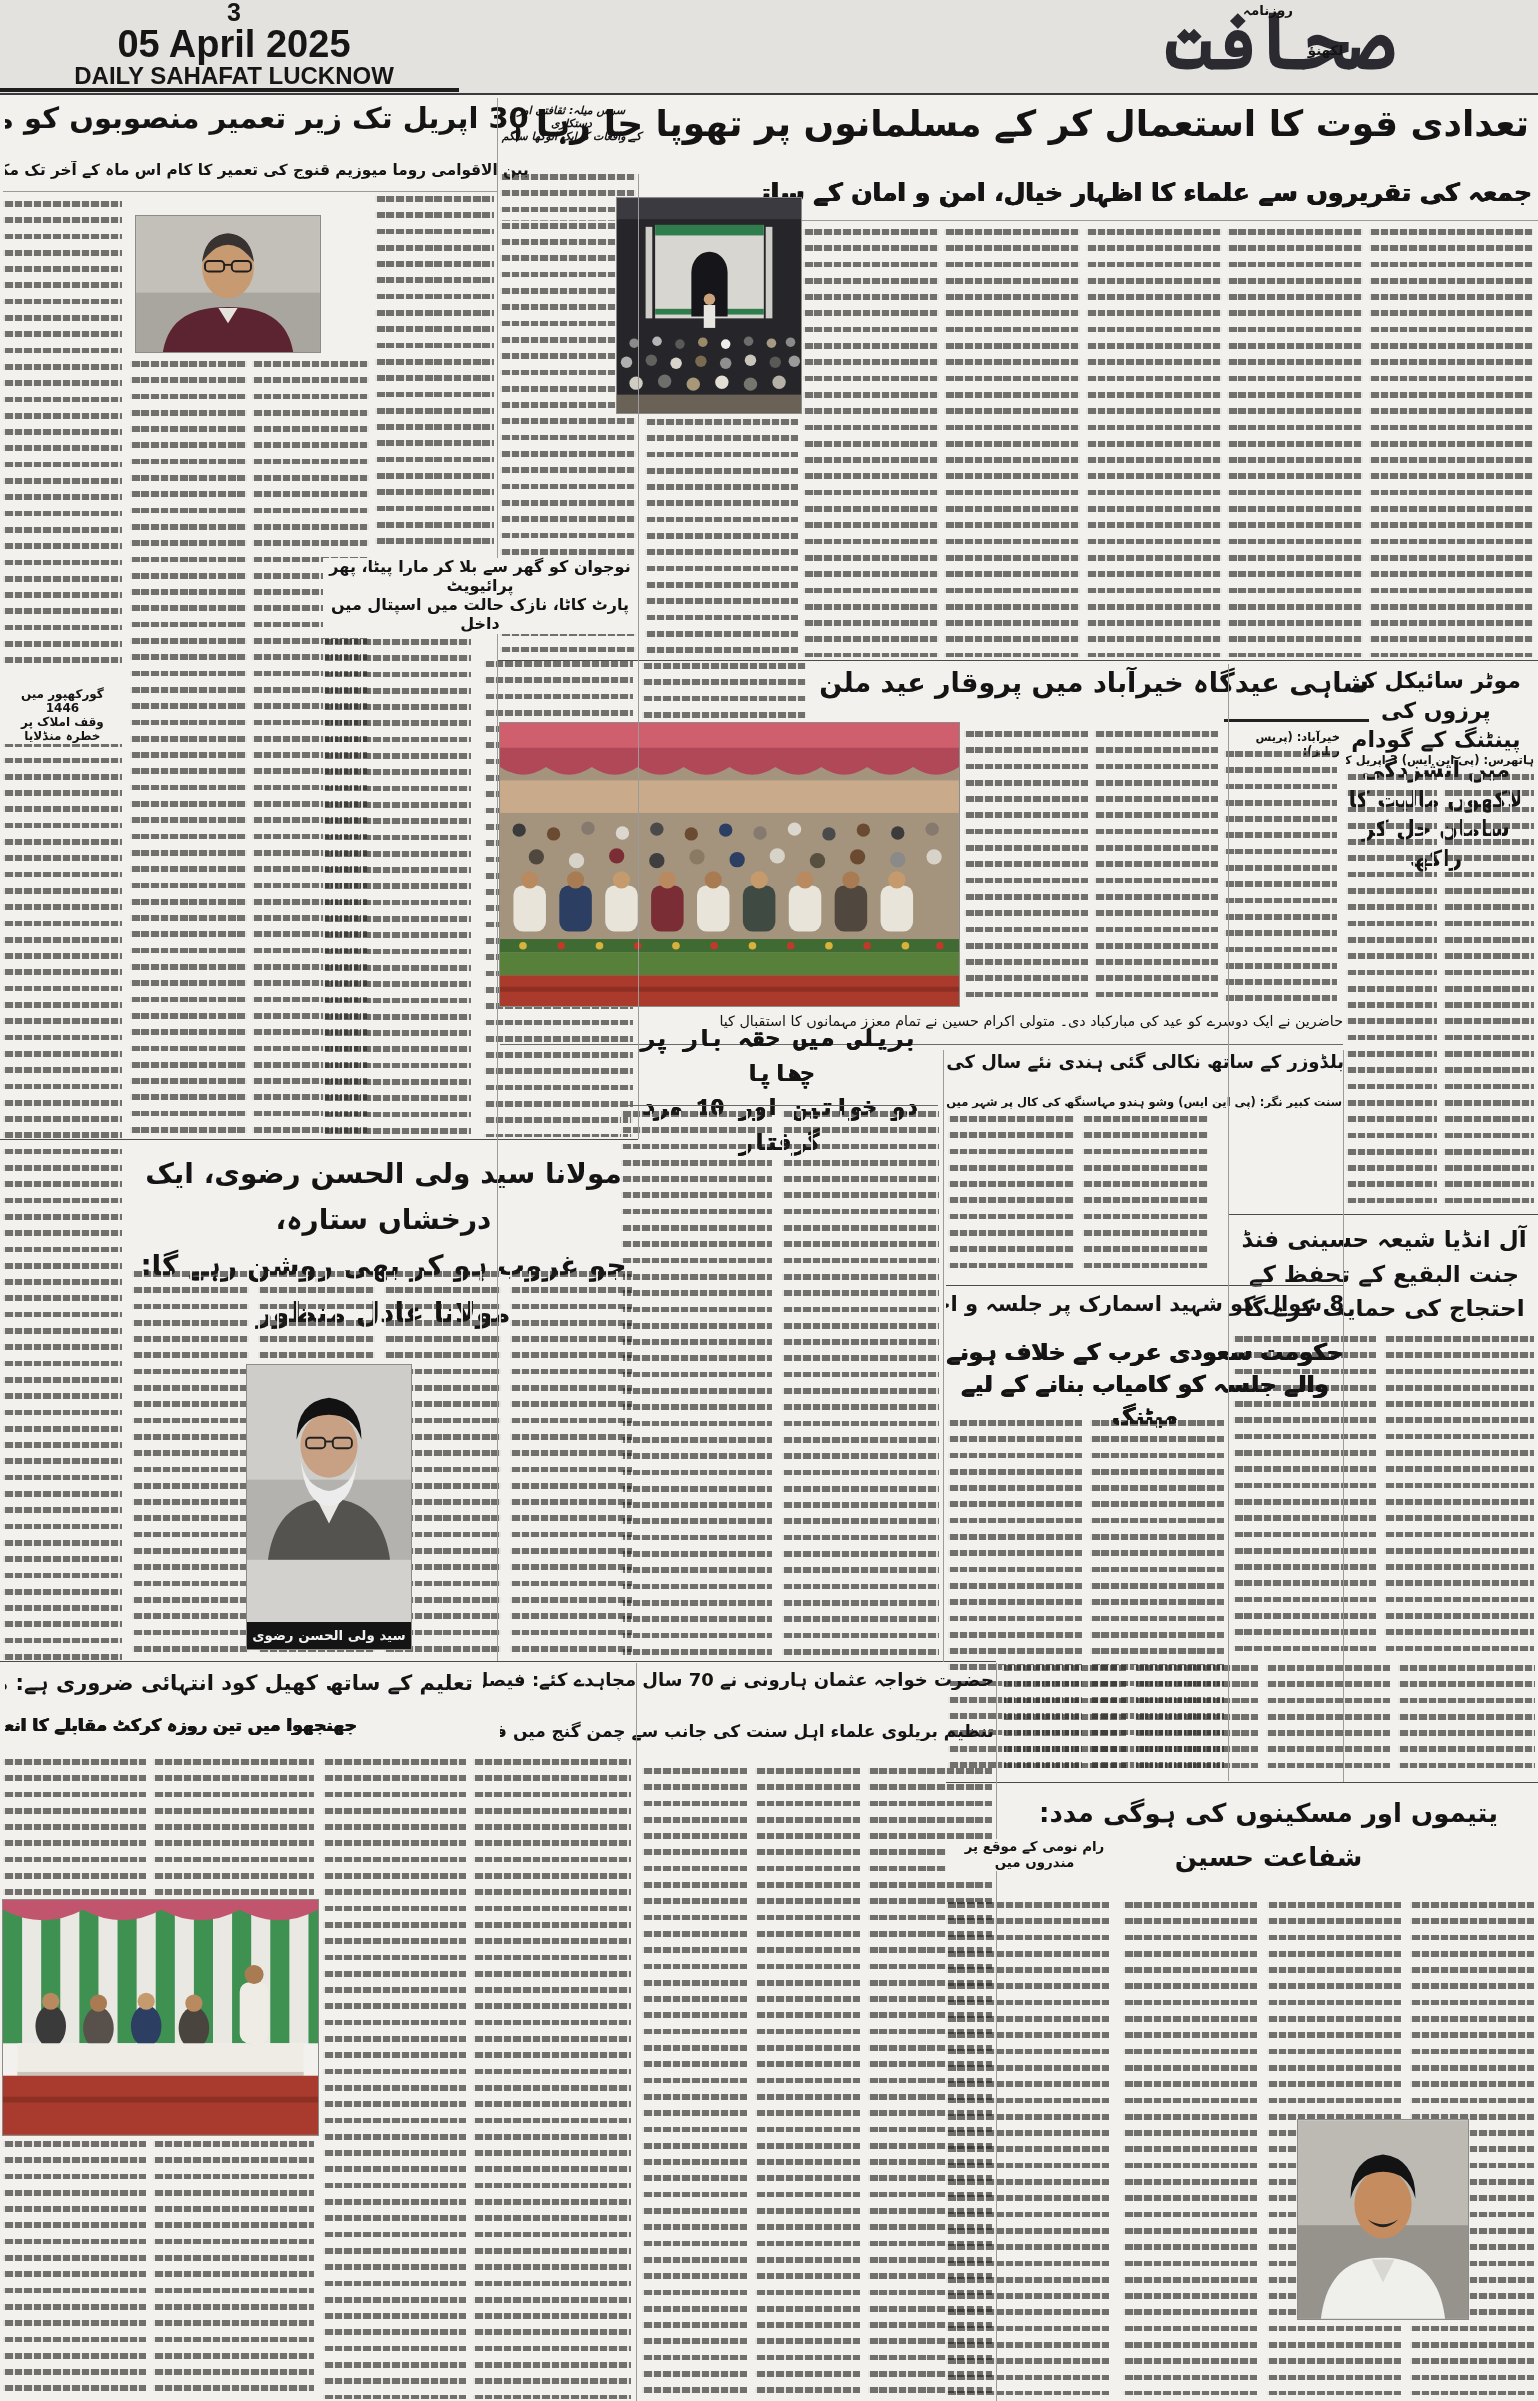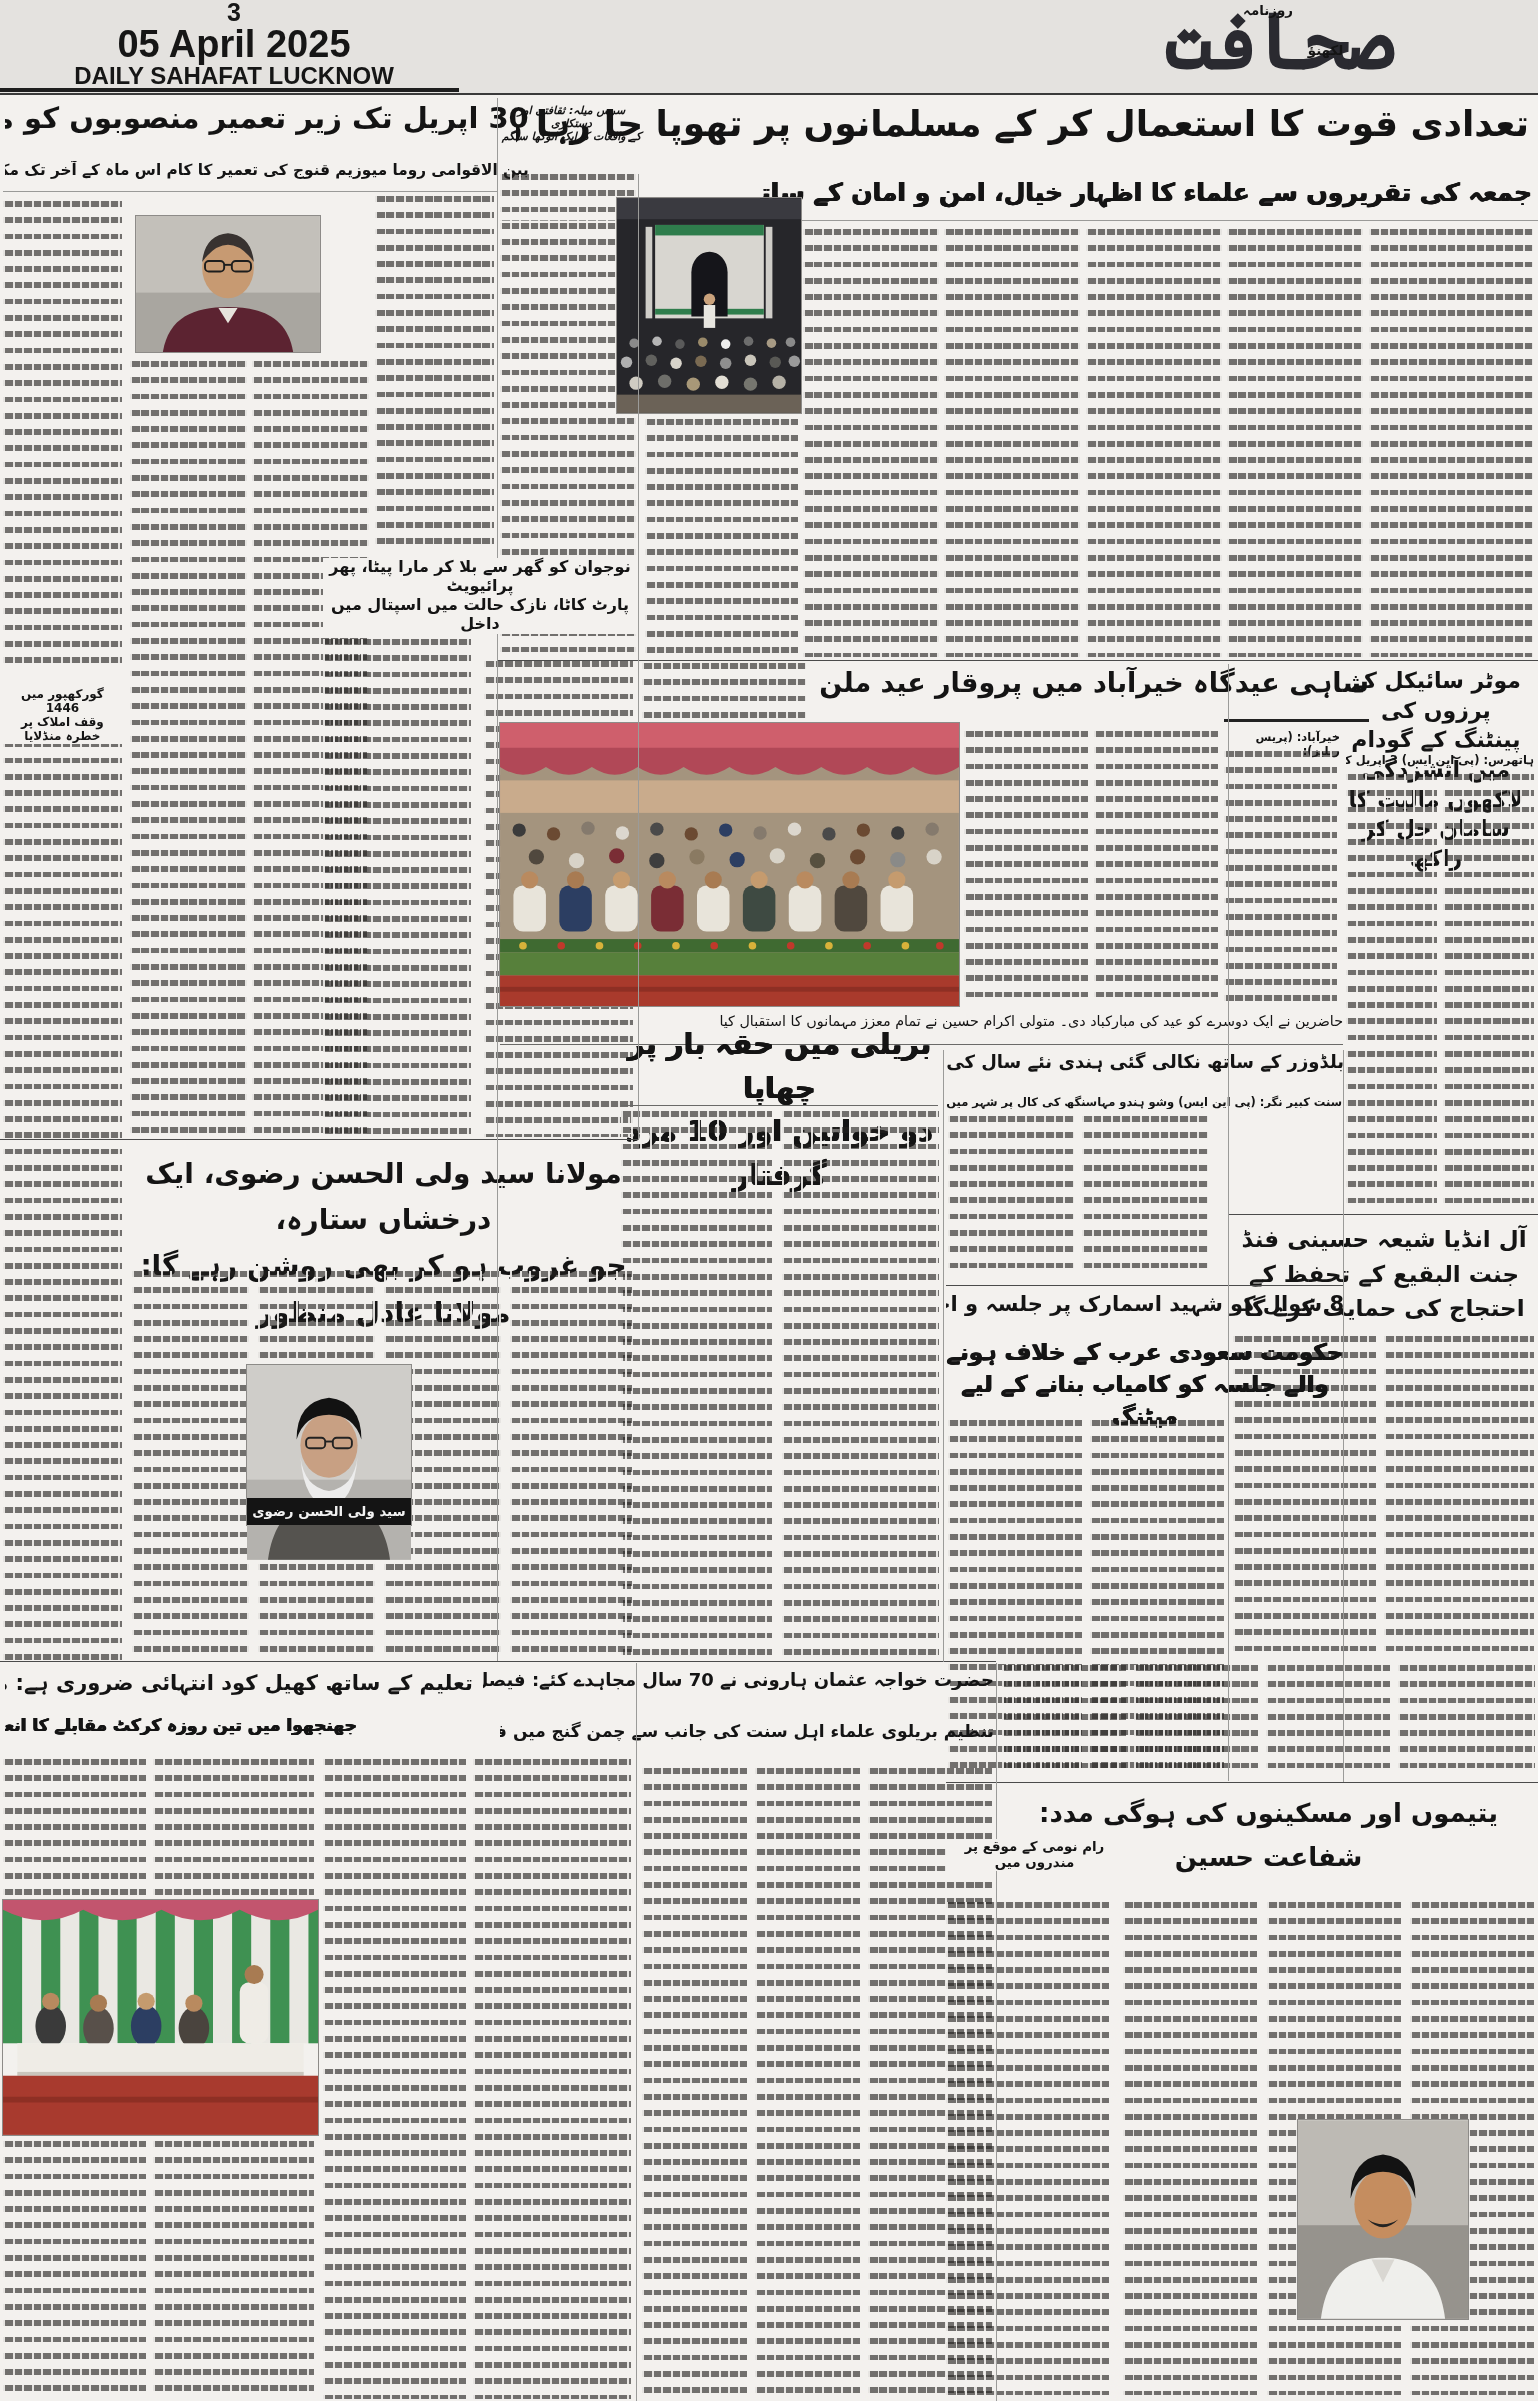--- a/index.html
+++ b/index.html
@@ -221,21 +221,21 @@
 
   <div class="abs u hl" style="left:1338px;top:666px;width:196px;font-size:22px;line-height:1.35;">
     <div>موٹر سائیکل کے پرزوں کی</div>
     <div>پینٹنگ کے گودام میں آتشزدگی</div>
     <div>لاکھوں مالیت کا سامان جل کر راکھ</div>
   </div>
   <div class="abs u dateline" style="left:1346px;top:753px;width:188px;white-space:nowrap;overflow:hidden;">ہاتھرس: (پی این ایس) 3 اپریل کی صبح</div>
   <div class="abs tx" style="left:1346px;top:774px;width:91px;height:435px;"></div>
   <div class="abs tx" style="left:1443px;top:774px;width:91px;height:435px;"></div>
 
-  <div class="abs u hl kufi" style="left:619px;top:1023px;width:321px;font-size:29px;line-height:1.5;">
+  <div class="abs u hl kufi" style="left:619px;top:1023px;width:321px;font-size:23px;line-height:1.5;font-family:Liberation Mono, monospace;">
     <div>بریلی میں حقہ بار پر چھاپا</div>
     <div>دو خواتین اور 10 مرد گرفتار</div>
   </div>
   <div class="abs tx" style="left:621px;top:1111px;width:151px;height:549px;"></div>
   <div class="abs tx" style="left:782px;top:1111px;width:157px;height:549px;"></div>
 
   <div class="abs u hl nowrap" style="left:944px;top:1051px;width:400px;font-size:18px;">بلڈوزر کے ساتھ نکالی گئی ہندی نئے سال کی شوبھا یاترا</div>
   <div class="abs u dateline nowrap" style="left:946px;top:1095px;width:396px;">سنت کبیر نگر: (پی این ایس) وشو ہندو مہاسنگھ کی کال پر شہر میں چیتر رام نومی اور سناتن ہندو</div>
   <div class="abs tx" style="left:948px;top:1116px;width:126px;height:163px;"></div>
   <div class="abs tx" style="left:1082px;top:1116px;width:126px;height:163px;"></div>
@@ -243,21 +243,21 @@
   <div class="hr" style="left:0;top:1139px;width:638px;background:#4b4b4b;"></div>
   <div class="abs u hl" style="left:129px;top:1151px;width:509px;font-size:28px;line-height:1.65;">
     <div>مولانا سید ولی الحسن رضوی، ایک درخشاں ستارہ،</div>
     <div>جو غروب ہو کر بھی روشن رہے گا: مولانا عادل منظور</div>
   </div>
   <div class="abs tx" style="left:132px;top:1271px;width:117px;height:388px;"></div>
   <div class="abs tx" style="left:258px;top:1271px;width:117px;height:388px;"></div>
   <div class="abs tx" style="left:384px;top:1271px;width:117px;height:388px;"></div>
   <div class="abs tx" style="left:510px;top:1271px;width:122px;height:388px;"></div>
 
-  <div class="photo" style="left:247px;top:1365px;width:164px;height:160px;background:#d3d1cd;z-index:2;">
+  <div class="photo" style="left:247px;top:1365px;width:164px;height:284px;background:#d3d1cd;z-index:2;">
     <svg width="164" height="195" viewBox="0 0 172 204">
       <rect width="172" height="204" fill="#cfcdc9"></rect>
       <rect y="120" width="172" height="84" fill="#b4b2ae"></rect>
       <path d="M22,204 C28,158 54,140 86,140 C118,140 144,158 150,204 Z" fill="#55534f"></path>
       <path d="M74,142 L86,166 L98,142 Z" fill="#e9e7e2"></path>
       <ellipse cx="86" cy="84" rx="30" ry="34" fill="#c8a083"></ellipse>
       <path d="M52,78 Q52,38 86,34 Q120,38 120,78 Q112,52 86,52 Q60,52 52,78 Z" fill="#121212"></path>
       <path d="M56,96 Q60,146 86,148 Q112,146 116,96 Q112,128 86,132 Q60,128 56,96 Z" fill="#ececec"></path>
       <rect x="62" y="76" width="20" height="11" rx="4" fill="none" stroke="#222" stroke-width="2"></rect>
       <rect x="90" y="76" width="20" height="11" rx="4" fill="none" stroke="#222" stroke-width="2"></rect>

